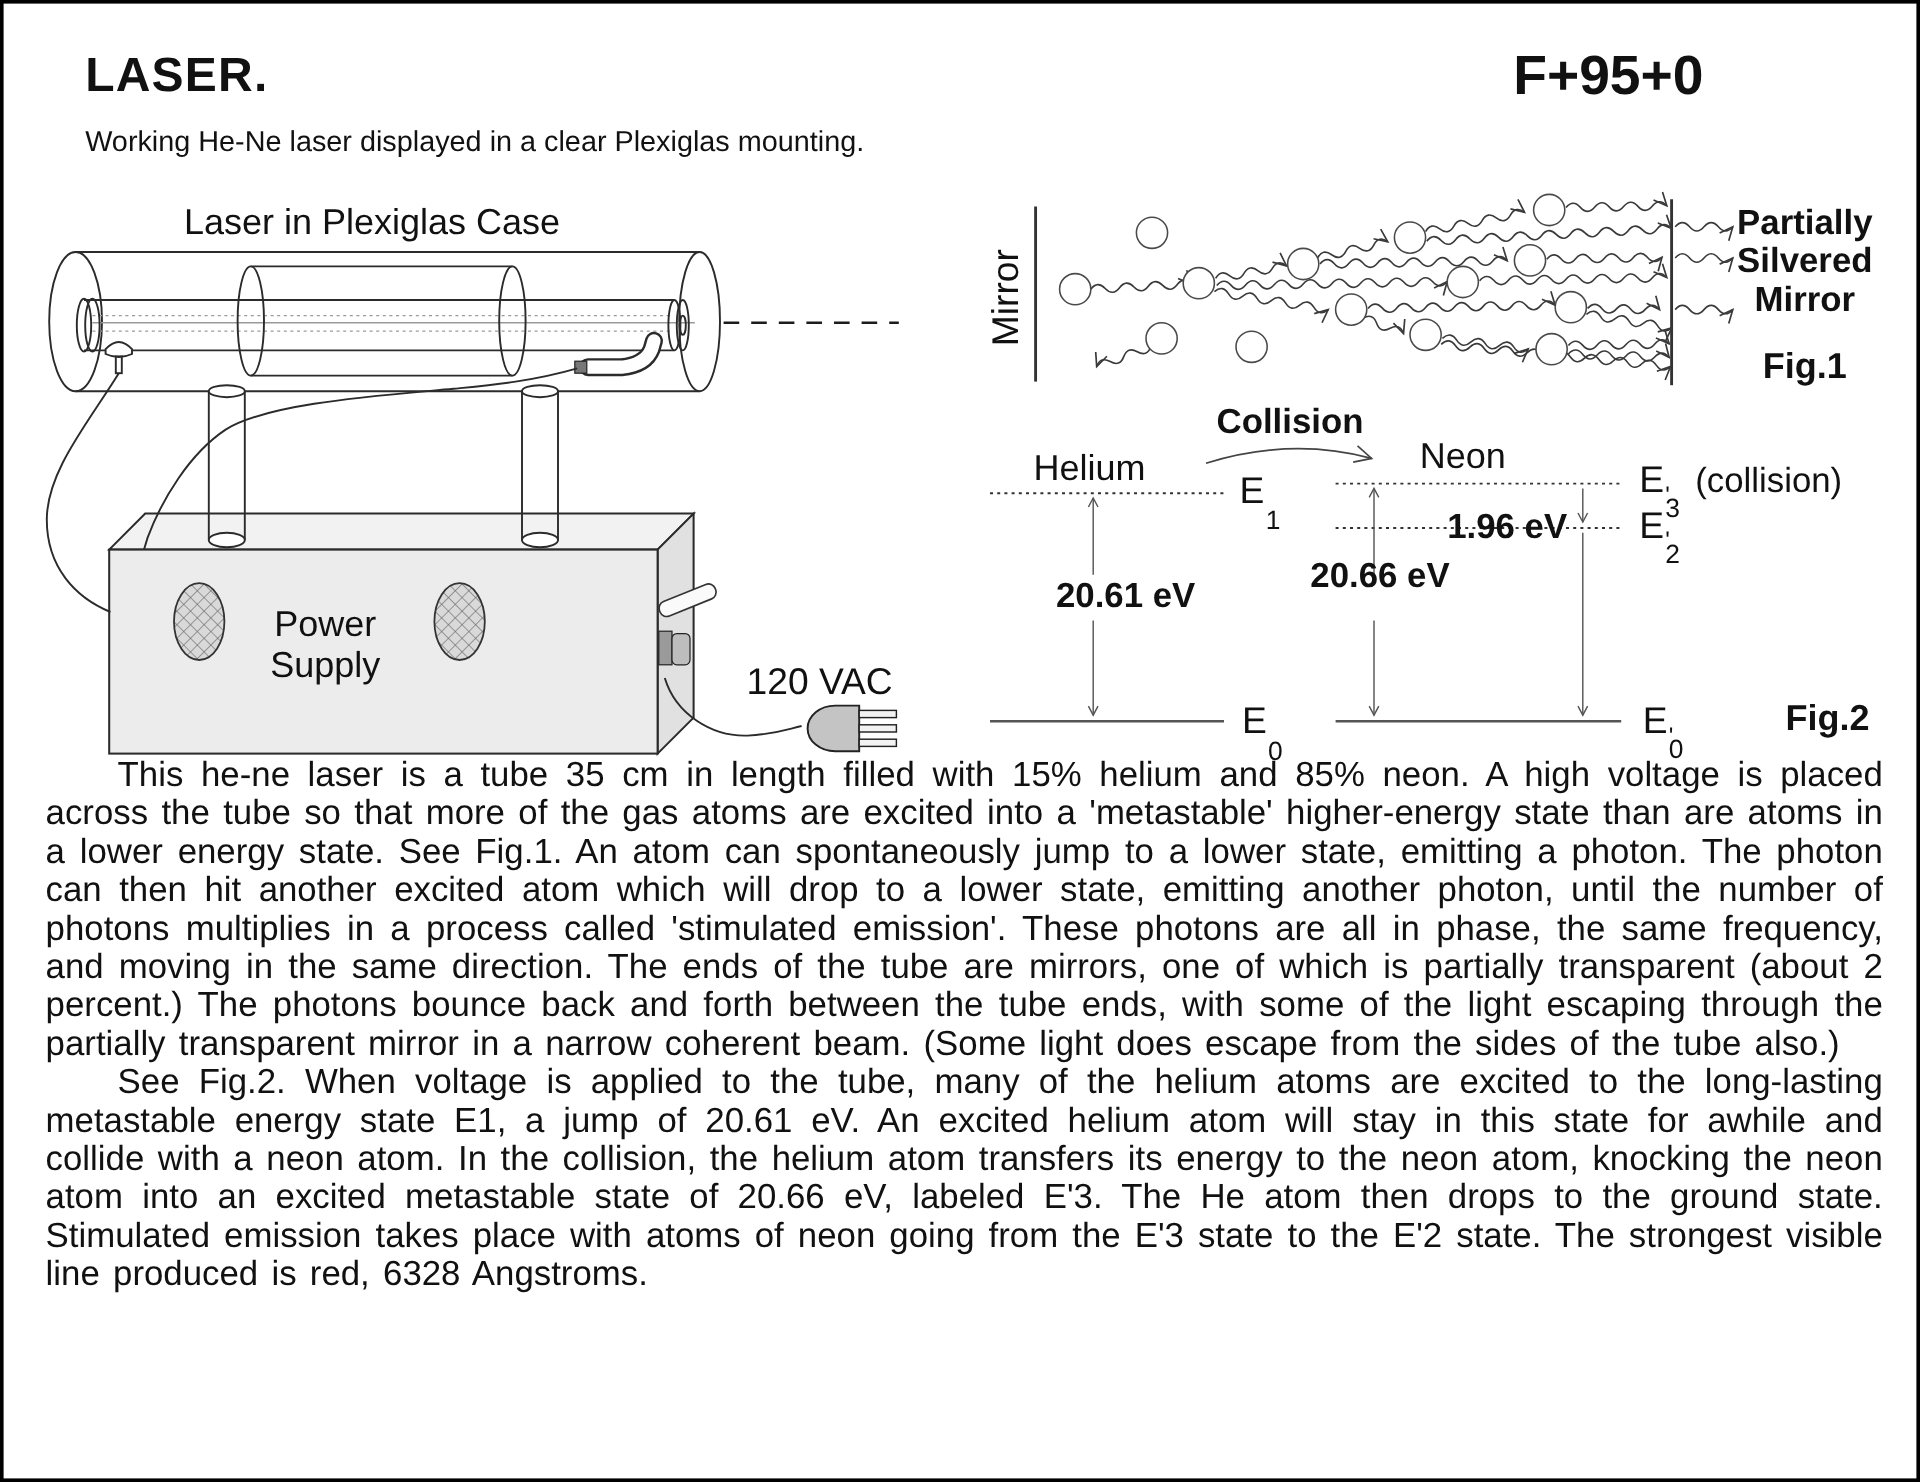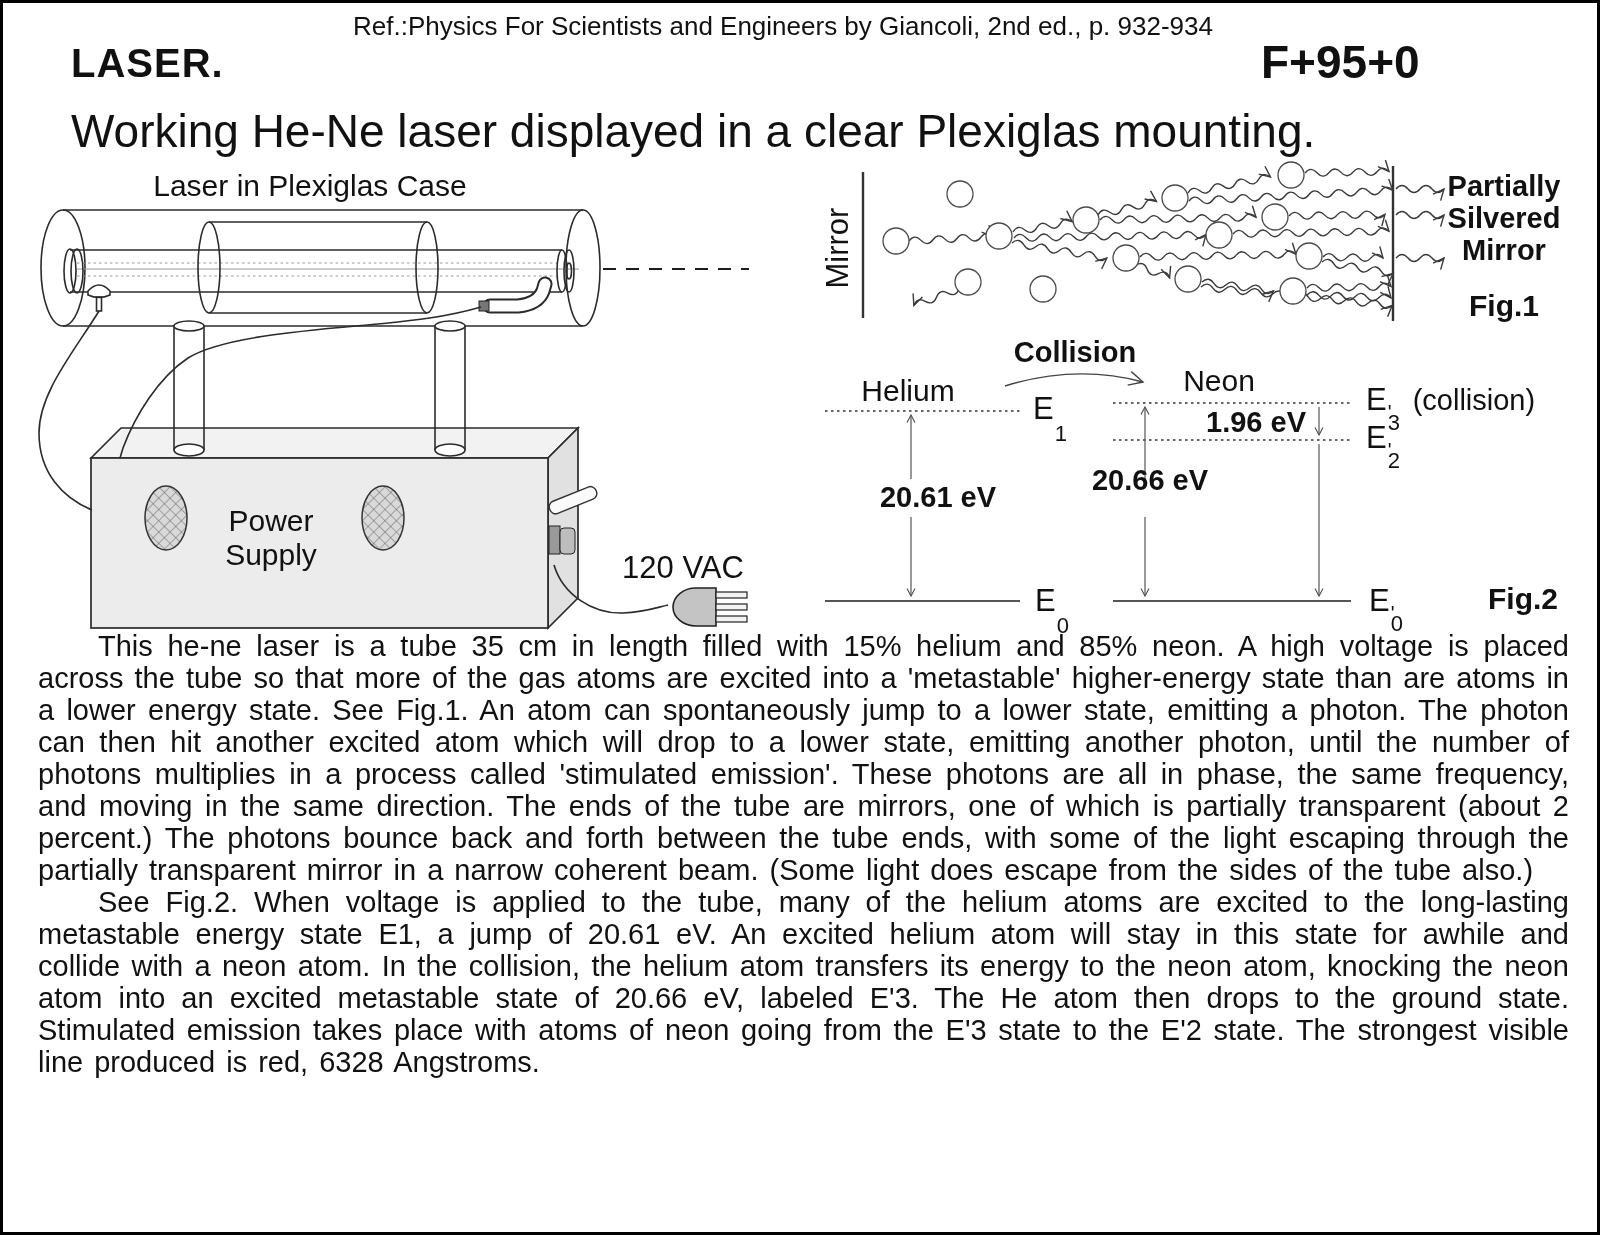--- a/index.html
+++ b/index.html
@@ -2,21 +2,21 @@
 <html><head>
 <meta charset="utf-8">
 <style>
   html,body{margin:0;padding:0;background:#888;}
   .page{position:relative;width:1600px;height:1235px;background:#fff;border:3px solid #000;
         box-sizing:border-box;font-family:"Liberation Sans",sans-serif;color:#111;overflow:hidden;}
   .lbl{position:absolute;white-space:nowrap;line-height:1.1;}
   .c{text-align:center;}
   .b{font-weight:bold;}
   .f26{font-size:26px;} .f29{font-size:29px;font-weight:bold;} .f30{font-size:30px;} .f31{font-size:31px;}
-  .f34{font-size:46px;} .f40{font-size:40px;font-weight:bold;letter-spacing:1px;}
+  .f34{font-size:24px;} .f40{font-size:40px;font-weight:bold;letter-spacing:1px;}
   .f46{font-size:46px;font-weight:bold;}
   .rot{transform:rotate(-90deg);transform-origin:center center;}
   svg.fig{position:absolute;overflow:visible;}
   
   .k{stroke:#2b2b2b;stroke-width:1.6;fill:none;}
   .kf{stroke:#2b2b2b;stroke-width:1.6;fill:#fff;}
   .gray{stroke:#999;stroke-width:1.2;fill:none;}
   .bore{stroke:#9a9a9a;stroke-width:1;fill:none;stroke-dasharray:2.5 3;}
   .beam{stroke:#1c1c1c;stroke-width:2;fill:none;stroke-dasharray:13 10;}
   .boxface{stroke:#2b2b2b;stroke-width:1.7;}
@@ -37,23 +37,20 @@
   .bodytext{position:absolute;left:35px;top:627px;width:1531px;font-size:29px;line-height:32px;
             text-align:justify;word-spacing:3px;}
   .bodytext p{margin:0;}
   .bodytext p.ind{text-indent:60px;}
 </style>
 </head>
 <body>
 
 <div class="page">
 
-  <div class="lbl f26" style="left:180px;top:9px;width:1200px;">
-    <div class="c">Ref.:Physics For Scientists and Engineers by Giancoli, 2nd ed., p. 932-934</div>
-  </div>
   <div class="lbl f40" style="left:68px;top:38px;">LASER.</div>
   <div class="lbl f46" style="left:1258px;top:34px;">F+95+0</div>
   <div class="lbl f34" style="left:68px;top:103px;">Working He-Ne laser displayed in a clear Plexiglas mounting.</div>
 
   <svg class="fig" style="left:20px;top:155px;" width="760" height="480" viewBox="0 0 760 480">
     <defs>
       <pattern id="xh" width="8" height="8" patternUnits="userSpaceOnUse" patternTransform="rotate(45)">
         <rect width="8" height="8" fill="#d9d9d9"></rect>
         <line x1="0" y1="0" x2="0" y2="8" stroke="#666" stroke-width="1"></line>
         <line x1="0" y1="0" x2="8" y2="0" stroke="#666" stroke-width="1"></line>
@@ -236,21 +233,21 @@
     <line class="arr" x1="352" y1="184" x2="352" y2="263"></line>
     <line class="arr" x1="526" y1="74" x2="526" y2="102"></line>
     <line class="arr" x1="526" y1="111" x2="526" y2="263"></line>
   </svg>
 
   <div class="lbl f29 c" style="left:992px;top:334px;width:160px;">Collision</div>
   <div class="lbl f30 c" style="left:825px;top:371px;width:160px;">Helium</div>
   <div class="lbl f30 c" style="left:1136px;top:361px;width:160px;">Neon</div>
   <div class="lbl f29 c" style="left:855px;top:479px;width:160px;">20.61 eV</div>
   <div class="lbl f29 c" style="left:1067px;top:462px;width:160px;">20.66 eV</div>
-  <div class="lbl f29 c" style="left:1173px;top:404px;width:160px;">1.96 eV</div>
+  <div class="lbl f29 c" style="left:1173px;top:421px;width:160px;">1.96 eV</div>
 
   <div class="elabel" style="left:1030px;top:389px;">
     <span>E</span><span class="est">
         <span class="pr"></span>
         <span class="sb">1</span>
       </span>
   </div>
   <div class="elabel" style="left:1032px;top:581px;">
     <span>E</span><span class="est">
         <span class="pr"></span>

